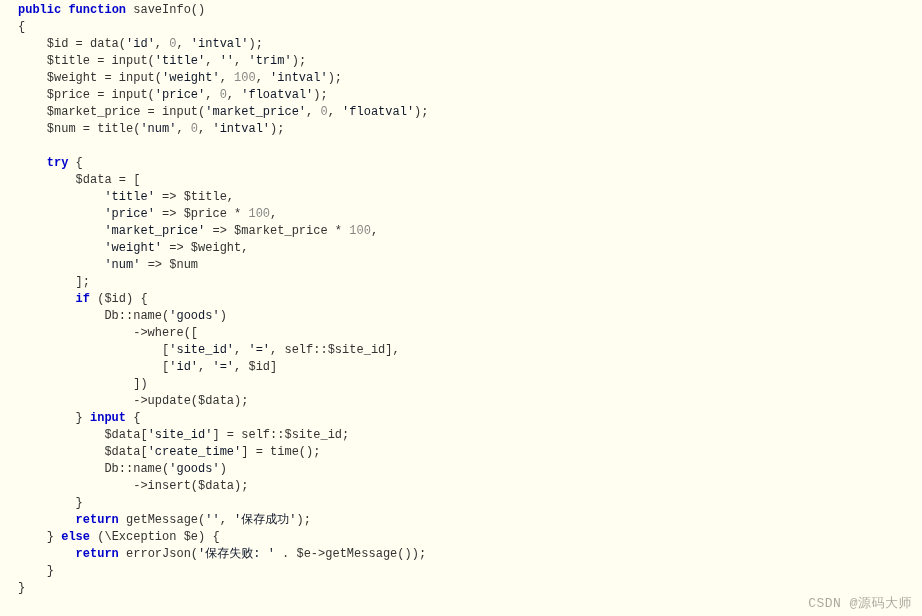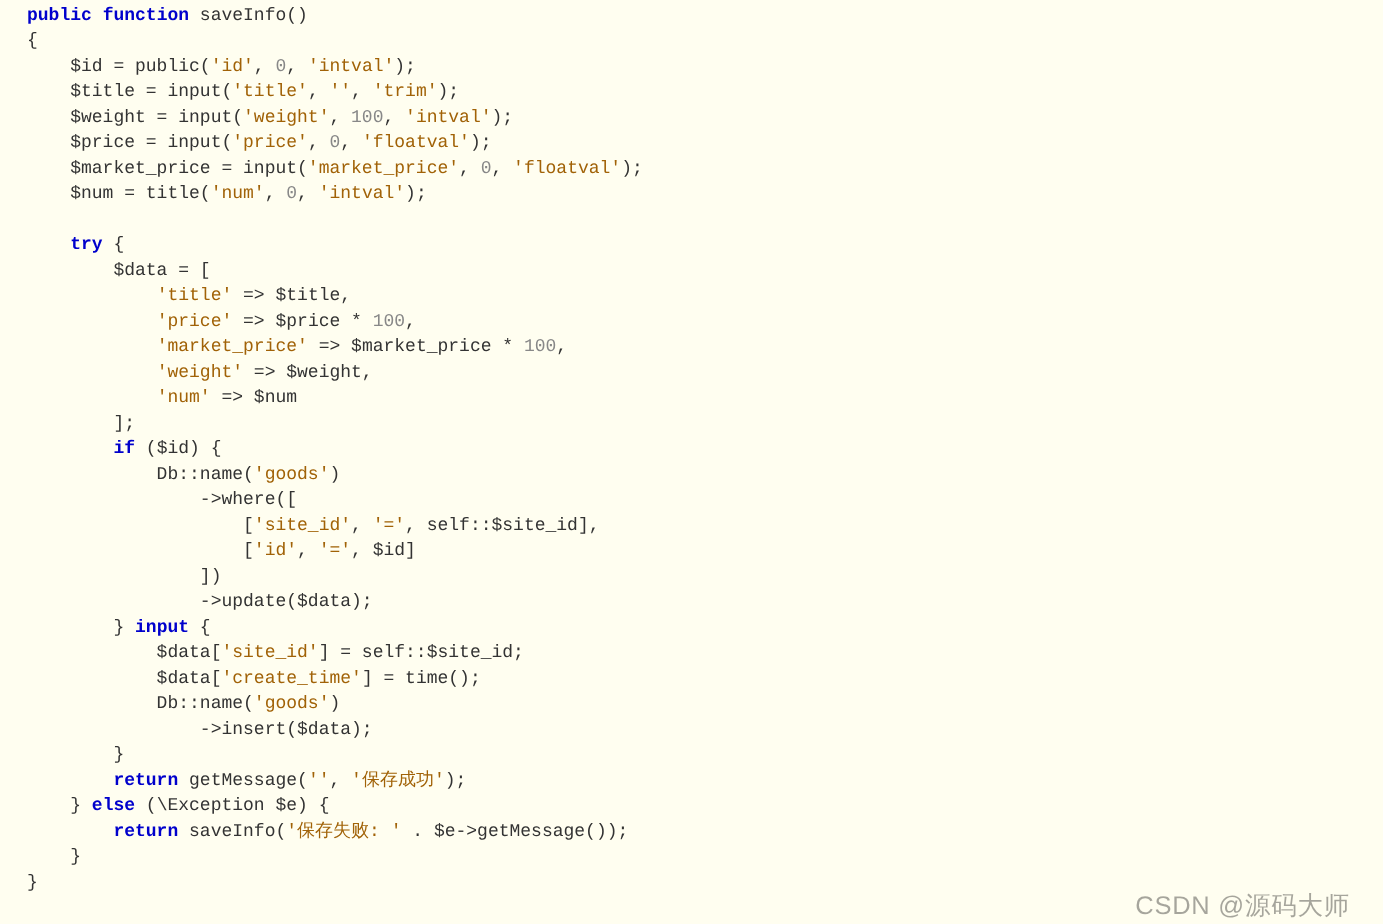--- a/index.html
+++ b/index.html
@@ -13,38 +13,38 @@
     width: 922px;
     height: 616px;
     overflow: hidden;
     position: relative;
   }
   .code-container {
     padding: 2px 0 0 18px;
     white-space: pre;
   }
   .kw   { color: #0000cc; font-weight: bold; }
-  .str  { color: #a16207; }
+  .str  { color: #0f172a; }
   .num  { color: #888888; }
   .watermark {
     position: absolute;
-    right: 22px;
+    right: 10px;
     bottom: 4px;
     color: rgba(0,0,0,0.35);
-    font-family: Liberation Sans, sans-serif;
-    font-size: 17px;
+    font-family: Liberation Mono, monospace;
+    font-size: 13px;
     letter-spacing: 0.5px;
   }
 </style>
 </head>
 <body>
 
 <div class="code-container"><span class="kw">public</span> <span class="kw">function</span><span> saveInfo()</span>
 <span>{</span>
-<span>    $id = public(</span><span class="str">'id'</span><span>, </span><span class="num">0</span><span>, </span><span class="str">'intval'</span><span>);</span>
+<span>    $id = data(</span><span class="str">'id'</span><span>, </span><span class="num">0</span><span>, </span><span class="str">'intval'</span><span>);</span>
 <span>    $title = input(</span><span class="str">'title'</span><span>, </span><span class="str">''</span><span>, </span><span class="str">'trim'</span><span>);</span>
 <span>    $weight = input(</span><span class="str">'weight'</span><span>, </span><span class="num">100</span><span>, </span><span class="str">'intval'</span><span>);</span>
 <span>    $price = input(</span><span class="str">'price'</span><span>, </span><span class="num">0</span><span>, </span><span class="str">'floatval'</span><span>);</span>
 <span>    $market_price = input(</span><span class="str">'market_price'</span><span>, </span><span class="num">0</span><span>, </span><span class="str">'floatval'</span><span>);</span>
 <span>    $num = title(</span><span class="str">'num'</span><span>, </span><span class="num">0</span><span>, </span><span class="str">'intval'</span><span>);</span>
 <span></span>
 <span>    </span><span class="kw">try</span><span> {</span>
 <span>        $data = [</span>
 <span>            </span><span class="str">'title'</span><span> =&gt; $title,</span>
 <span>            </span><span class="str">'price'</span><span> =&gt; $price * </span><span class="num">100</span><span>,</span>
@@ -60,17 +60,17 @@
 <span>                ])</span>
 <span>                -&gt;update($data);</span>
 <span>        } </span><span class="kw">input</span><span> {</span>
 <span>            $data[</span><span class="str">'site_id'</span><span>] = self::$site_id;</span>
 <span>            $data[</span><span class="str">'create_time'</span><span>] = time();</span>
 <span>            Db::name(</span><span class="str">'goods'</span><span>)</span>
 <span>                -&gt;insert($data);</span>
 <span>        }</span>
 <span>        </span><span class="kw">return</span><span> getMessage(</span><span class="str">''</span><span>, </span><span class="str">'保存成功'</span><span>);</span>
 <span>    } </span><span class="kw">else</span><span> (\Exception $e) {</span>
-<span>        </span><span class="kw">return</span><span> saveInfo(</span><span class="str">'保存失败: '</span><span> . $e-&gt;getMessage());</span>
+<span>        </span><span class="kw">return</span><span> errorJson(</span><span class="str">'保存失败: '</span><span> . $e-&gt;getMessage());</span>
 <span>    }</span>
 <span>}</span></div>
 
 <div class="watermark">CSDN @源码大师</div>
 
 </body></html>

